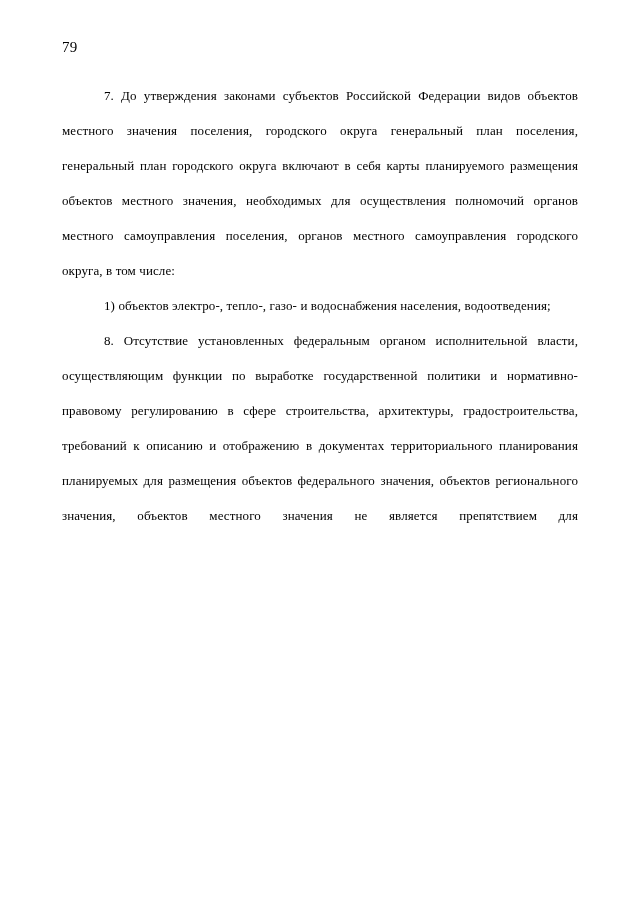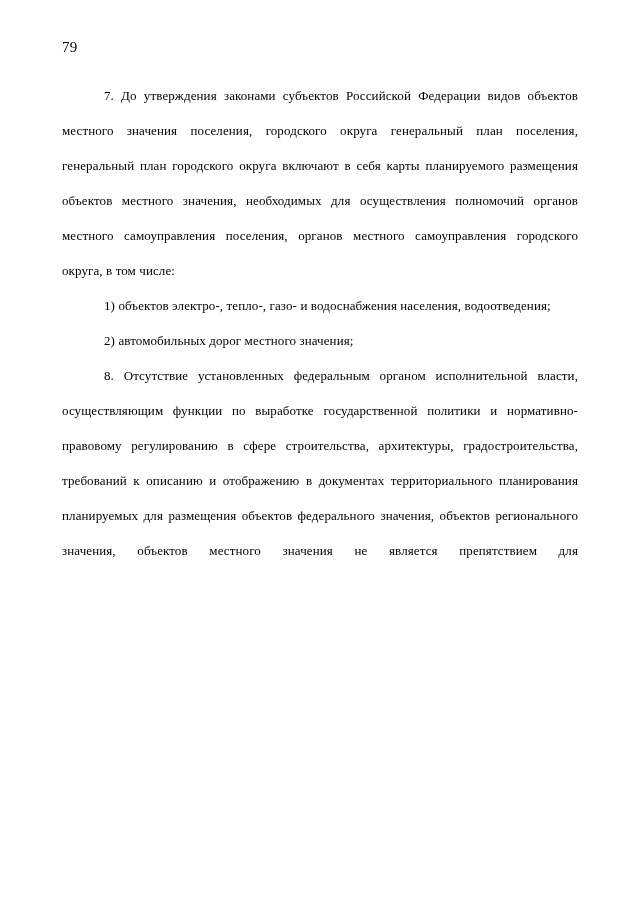--- a/index.html
+++ b/index.html
@@ -52,17 +52,16 @@
 </head>
 <body>
 
 <div class="page">
 
   <div class="page-number">79</div>
 
   <div class="body-text">
     <p class="para">7. До утверждения законами субъектов Российской Федерации видов объектов местного значения поселения, городского округа генеральный план поселения, генеральный план городского округа включают в себя карты планируемого размещения объектов местного значения, необходимых для осуществления полномочий органов местного самоуправления поселения, органов местного самоуправления городского округа, в том числе:</p>
     <p class="para">1) объектов электро-, тепло-, газо- и водоснабжения населения, водоотведения;</p>
-    <p class="para">2) автомобильных дорог местного значения;</p>
     <p class="para justify-all">8. Отсутствие установленных федеральным органом исполнительной власти, осуществляющим функции по выработке государственной политики и нормативно-правовому регулированию в сфере строительства, архитектуры, градостроительства, требований к описанию и отображению в документах территориального планирования планируемых для размещения объектов федерального значения, объектов регионального значения, объектов местного значения не является препятствием для</p>
   </div>
 
 </div>
 
 </body></html>

